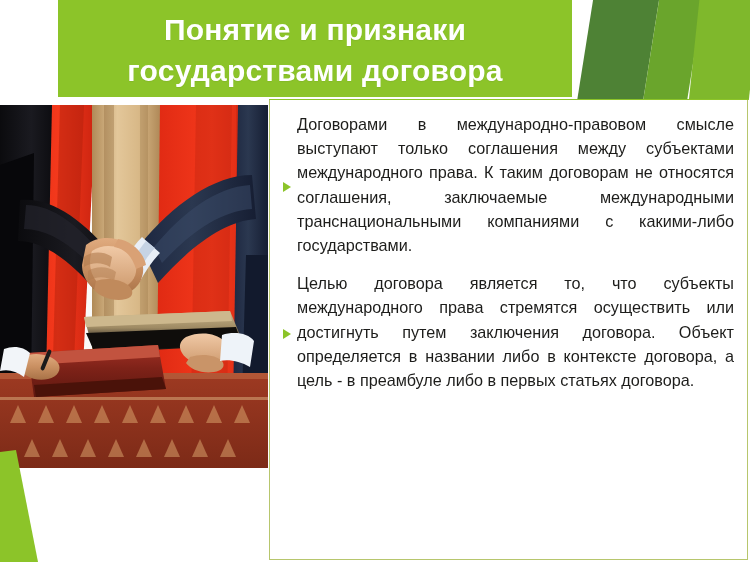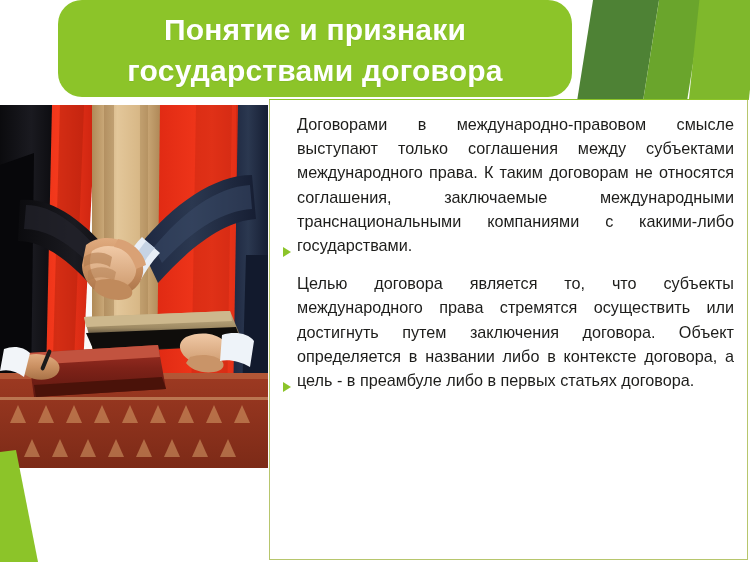--- a/index.html
+++ b/index.html
@@ -24,21 +24,21 @@
       transform:skewX(-6deg);transform-origin:top left;}
   .band-sliver{left:8px;width:5px;background:#ffffff;
       transform:skewX(-9deg);transform-origin:top left;}
 
   
   .title-block{
     position:absolute;left:58px;top:0;width:514px;height:97px;
     background:#8cc429;
     box-sizing:border-box;
     padding:6px 16px 4px 16px;
-    display:flex;flex-direction:column;justify-content:center;align-items:center;border-radius:24px;
+    display:flex;flex-direction:column;justify-content:center;align-items:center;
   }
   .title-line{
     color:#ffffff;font-weight:bold;font-size:30px;line-height:41px;
     letter-spacing:0.2px;text-align:center;white-space:nowrap;
     text-shadow:0 1px 1px rgba(0,0,0,.06);
   }
 
   
   .photo{
     position:absolute;left:0;top:105px;width:268px;height:363px;
@@ -46,21 +46,21 @@
   }
   .photo svg{display:block;width:268px;height:363px;}
 
   
   .content-panel{
     position:absolute;left:269px;top:100px;width:479px;height:460px;
     border:1px solid #b7c66d;border-top:none;
     background:#ffffff;box-sizing:border-box;
     padding:12px 9px 0 4px;
   }
-  .bullet-row{display:flex;align-items:flex-end;margin-bottom:14px;}
+  .bullet-row{display:flex;align-items:center;margin-bottom:14px;}
   .bullet-mark{
     flex:0 0 auto;width:20px;margin-top:5px;margin-left:3px;
     display:flex;justify-content:center;
   }
   .tri{
     width:0;height:0;
     border-left:8px solid #8cc429;
     border-top:5.5px solid transparent;
     border-bottom:5.5px solid transparent;
   }

